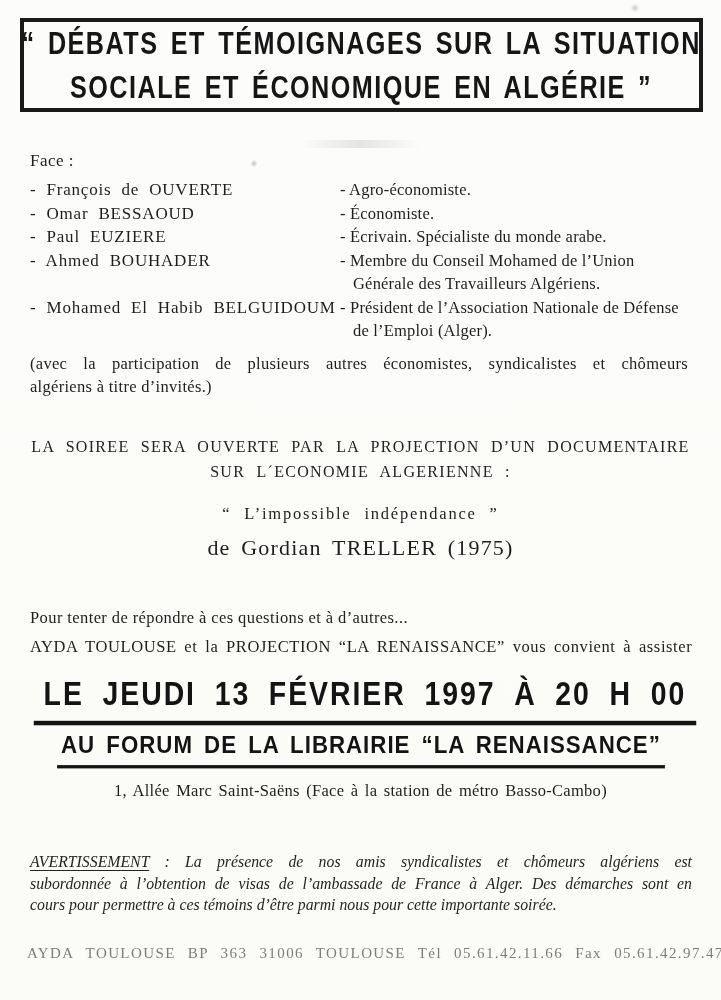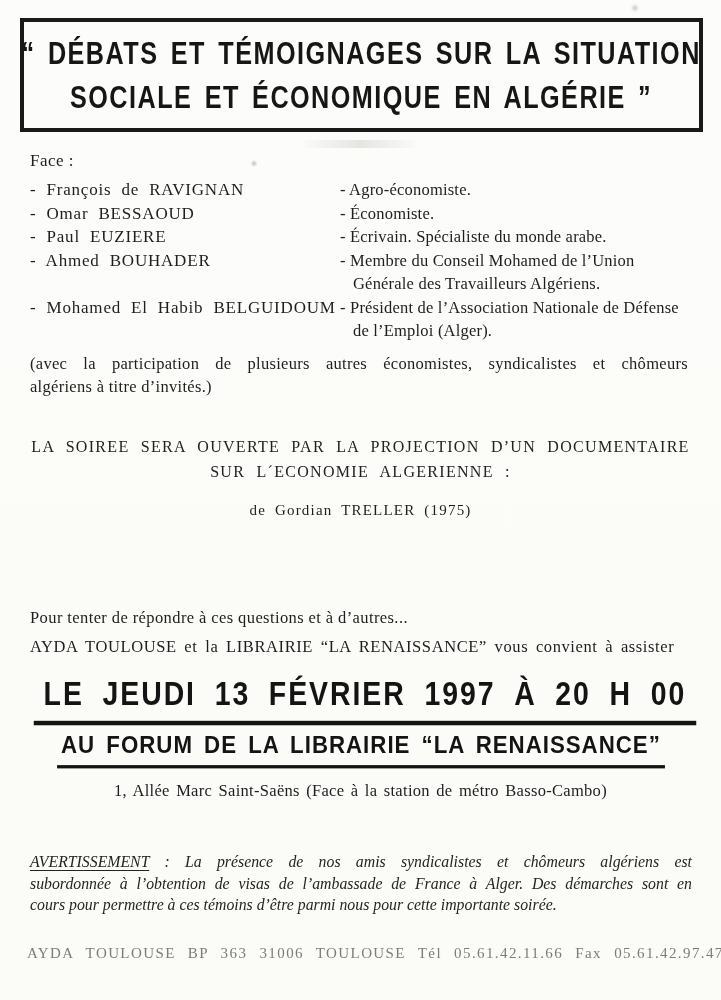--- a/index.html
+++ b/index.html
@@ -14,21 +14,21 @@
     overflow:hidden;
   }
   
   .speck { position:absolute; border-radius:50%; background:radial-gradient(circle,#9a9a96 0%,transparent 70%); opacity:.5; }
   .speck1 { left:630px; top:4px; width:10px; height:8px; }
   .speck2 { left:250px; top:160px; width:8px; height:7px; opacity:.6; }
   .speck3 { left:300px; top:140px; width:120px; height:8px; background:linear-gradient(90deg,transparent,#c8c8c4,transparent); border-radius:0; opacity:.45; }
 
   
   .banner {
-    position:absolute; left:20px; top:18px; width:683px; height:114px;
+    position:absolute; left:20px; top:18px; width:683px; height:94px;
     border:4px solid #1a1a1a;
     display:flex; flex-direction:column; align-items:center; justify-content:center;
     gap:13px; background:transparent;
   }
   .banner-line {
     font-family:"Liberation Sans", sans-serif;
     font-weight:bold; font-size:26px; letter-spacing:1.5px; word-spacing:4px;
     color:#161616; white-space:nowrap;
     transform:scale(.97,1.18);
   }
@@ -50,21 +50,21 @@
 
   .note {
     position:absolute; left:30px; top:352px; width:658px;
     font-size:16.5px; line-height:23px; letter-spacing:.3px;
   }
   .just-line { text-align:justify; text-align-last:justify; white-space:normal; }
 
   .screening { position:absolute; left:0; width:721px; top:434px; text-align:center; }
   .screening-line { font-size:16px; letter-spacing:1.3px; word-spacing:6px; line-height:25px; color:#222; }
   .film-title { margin-top:20px; font-size:16.5px; letter-spacing:1.8px; word-spacing:7px; }
-  .film-credit { margin-top:18px; font-size:15px; letter-spacing:1.2px; word-spacing:4px; }
+  .film-credit { margin-top:11px; font-size:22px; letter-spacing:1.2px; word-spacing:4px; }
 
   .invitation { position:absolute; left:30px; top:608px; }
   .invit-line1 { font-size:16.5px; letter-spacing:.4px; }
   .invit-line2 { margin-top:9px; font-size:16.5px; letter-spacing:.6px; word-spacing:3px; }
 
   .event-date { position:absolute; left:4px; width:721px; top:676px; text-align:center; }
   .event-date .big {
     display:inline-block;
     font-family:"Liberation Sans", sans-serif; font-weight:bold;
     font-size:29px; letter-spacing:2px; word-spacing:9px; white-space:nowrap;
@@ -102,21 +102,21 @@
 
   <div class="banner">
     <div class="banner-line">“ DÉBATS ET TÉMOIGNAGES SUR LA SITUATION</div>
     <div class="banner-line">SOCIALE ET ÉCONOMIQUE EN ALGÉRIE ”</div>
   </div>
 
   <div class="avec">Face :</div>
 
   <div class="speakers">
     <div class="speaker-row">
-      <div class="speaker-name">- François de RAVIGNAN</div>
+      <div class="speaker-name">- François de OUVERTE</div>
       <div class="speaker-role">- Agro-économiste.</div>
     </div>
     <div class="speaker-row">
       <div class="speaker-name">- Omar BESSAOUD</div>
       <div class="speaker-role">- Économiste.</div>
     </div>
     <div class="speaker-row">
       <div class="speaker-name">- Paul EUZIERE</div>
       <div class="speaker-role">- Écrivain. Spécialiste du monde arabe.</div>
     </div>
@@ -131,26 +131,27 @@
   </div>
 
   <div class="note">
     <div class="just-line">(avec la participation de plusieurs autres économistes, syndicalistes et chômeurs</div>
     <div>algériens à titre d’invités.)</div>
   </div>
 
   <div class="screening">
     <div class="screening-line">LA SOIREE SERA OUVERTE PAR LA PROJECTION D’UN DOCUMENTAIRE</div>
     <div class="screening-line">SUR L´ECONOMIE ALGERIENNE :</div>
+    <div class="film-title">“ L’impossible indépendance ”</div>
     <div class="film-credit">de Gordian TRELLER (1975)</div>
   </div>
 
   <div class="invitation">
     <div class="invit-line1">Pour tenter de répondre à ces questions et à d’autres...</div>
-    <div class="invit-line2">AYDA TOULOUSE et la LIBRAIRIE “LA RENAISSANCE” vous convient à assister</div>
+    <div class="invit-line2">AYDA TOULOUSE et la PROJECTION “LA RENAISSANCE” vous convient à assister</div>
   </div>
 
   <div class="event-date">
     <span class="big">LE JEUDI 13 FÉVRIER 1997 À 20 H 00</span>
   </div>
   <div class="event-venue">
     <span class="mid">AU FORUM DE LA LIBRAIRIE “LA RENAISSANCE”</span>
   </div>
   <div class="address">1, Allée Marc Saint-Saëns (Face à la station de métro Basso-Cambo)</div>
 

